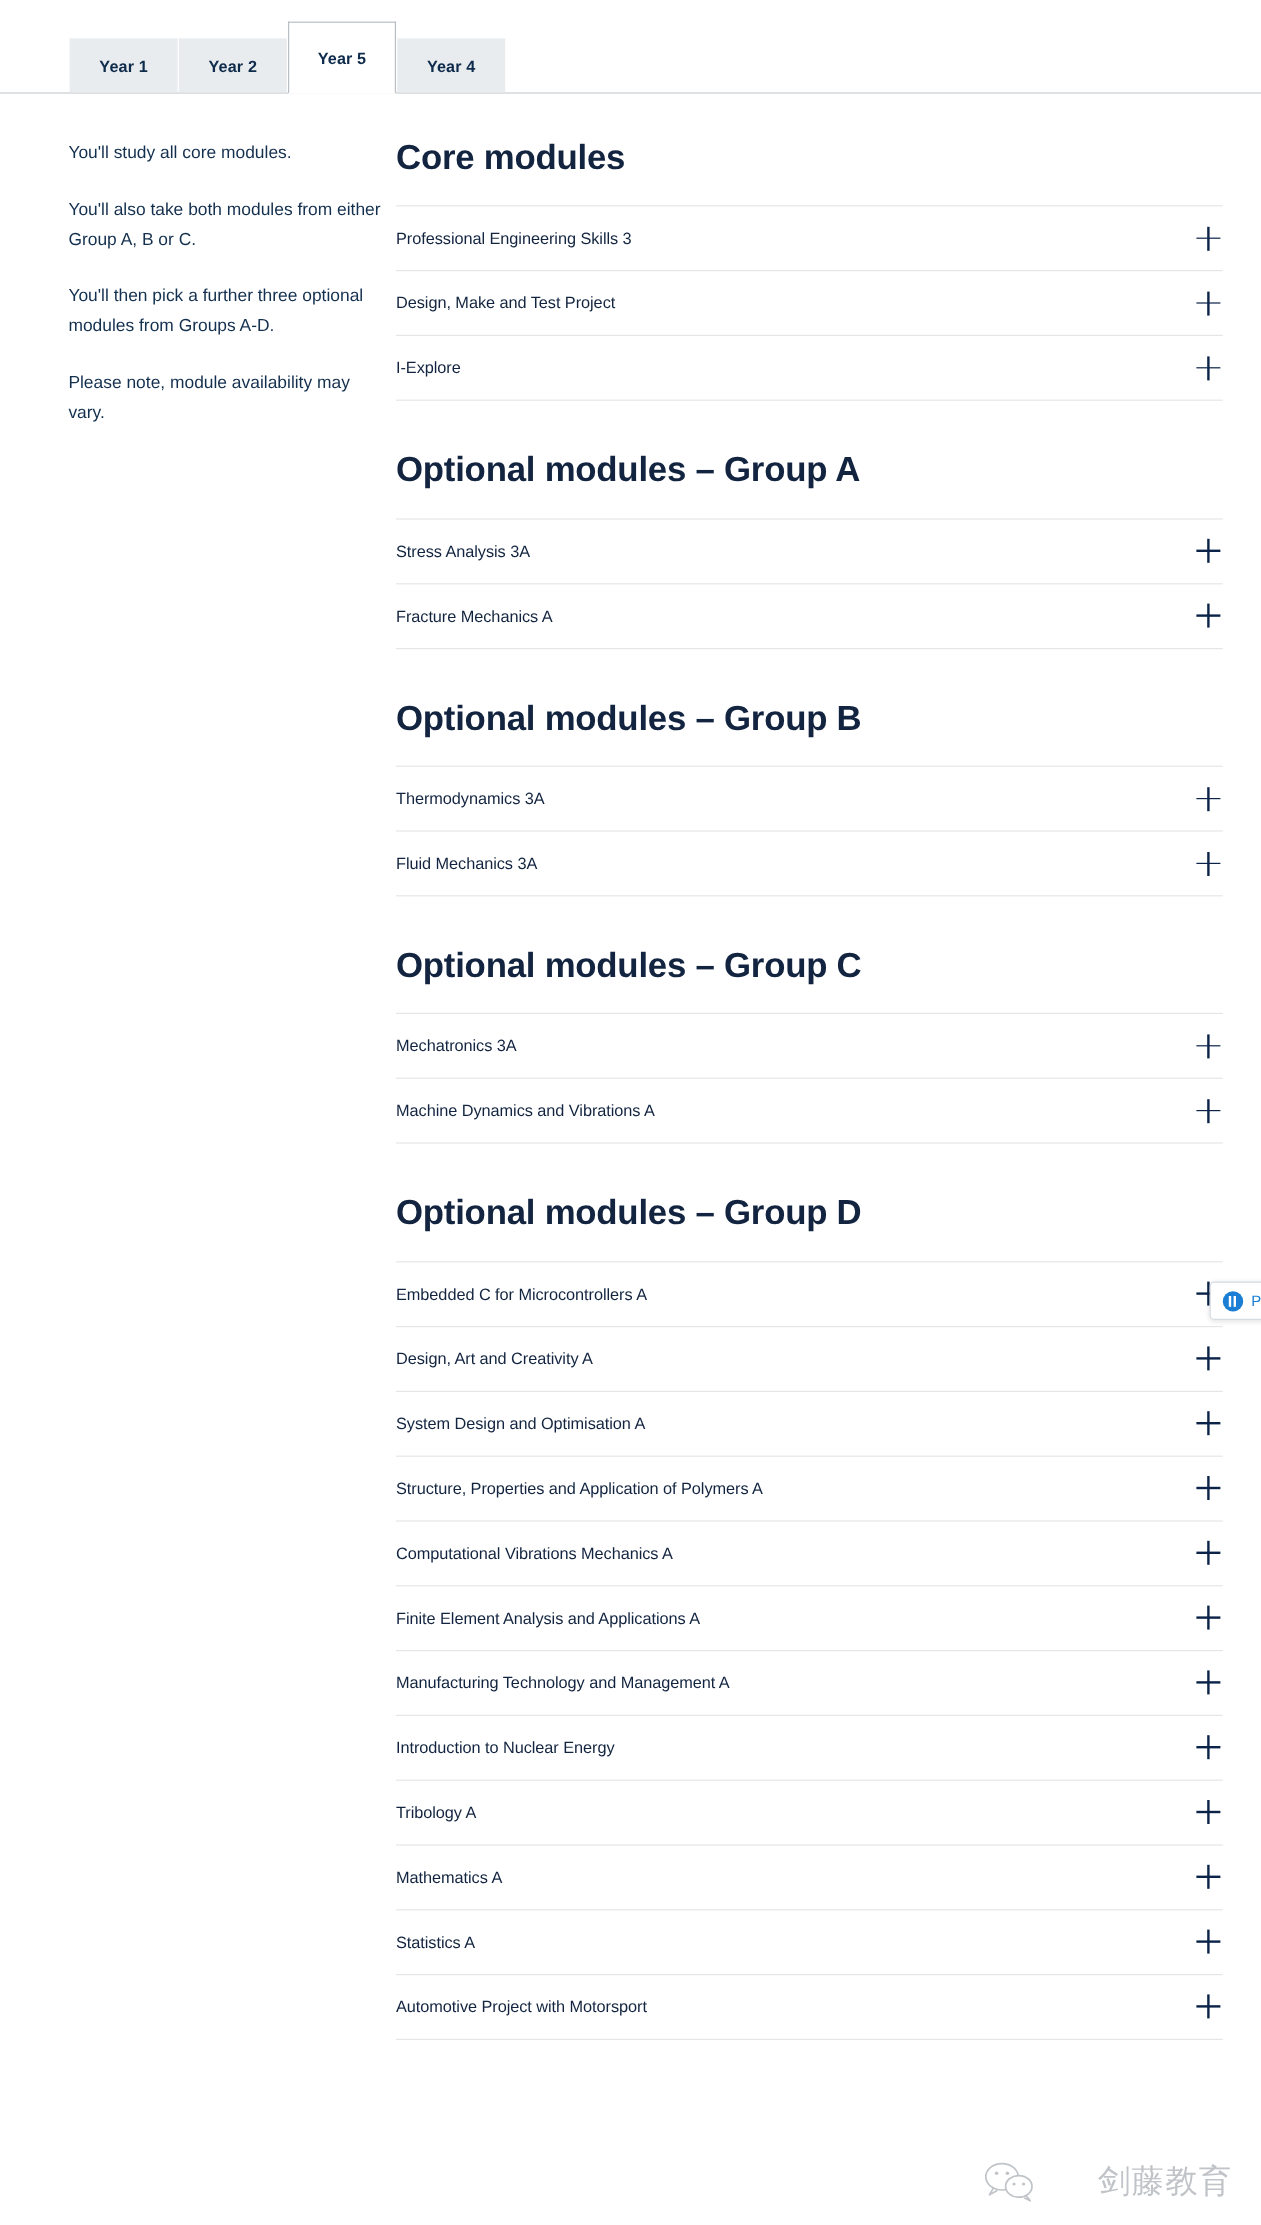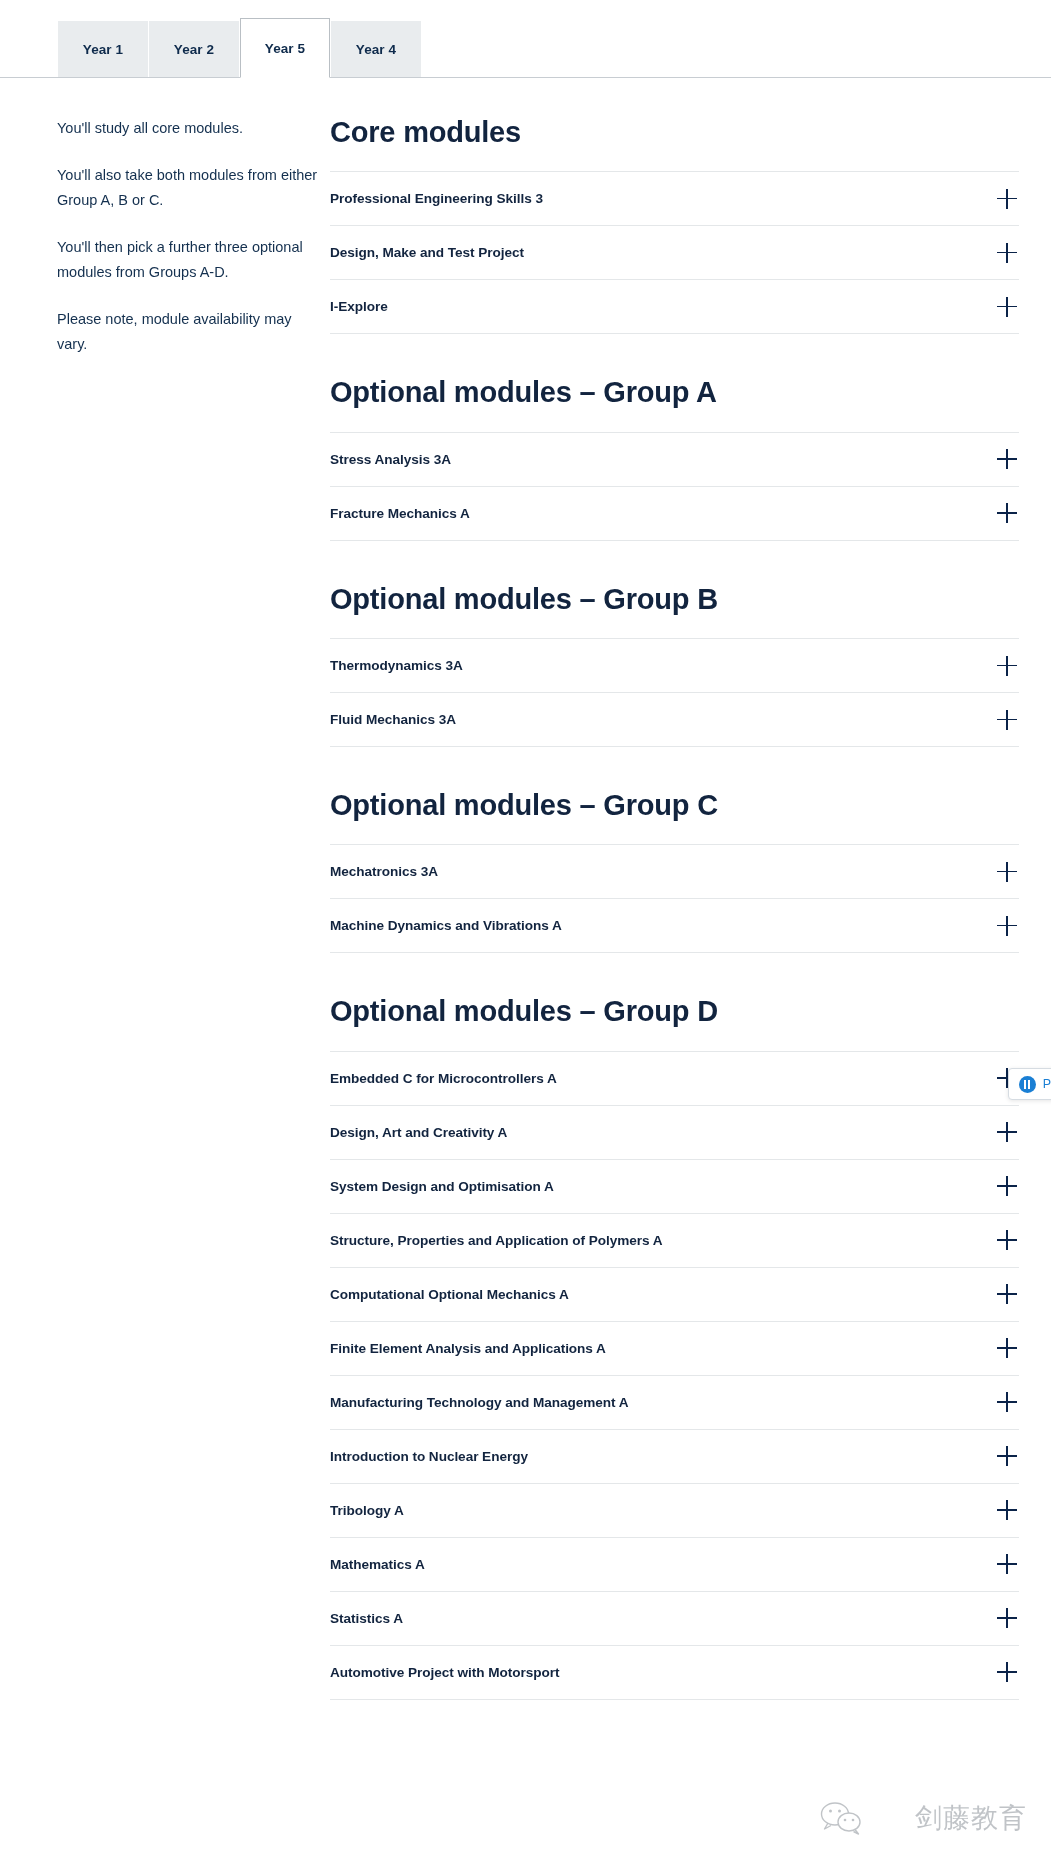--- a/index.html
+++ b/index.html
@@ -21,21 +21,21 @@
     position: relative;
     height: 78px;
     border-bottom: 1px solid #c8cdd2;
     box-sizing: border-box;
     padding-left: 58px;
     display: flex;
     align-items: flex-end;
   }
   .tab {
     width: 90px;
-    height: 56px;
+    height: 45px;
     margin-right: 1px;
     background: #e9ecee;
     border: 1px solid transparent;
     border-bottom: none;
     box-sizing: border-box;
     display: flex;
     align-items: center;
     justify-content: center;
     font-size: 13.5px;
     font-weight: bold;
@@ -96,21 +96,21 @@
     border-bottom: 1px solid #e4e7e9;
     height: 53px;
     display: flex;
     align-items: center;
     justify-content: space-between;
     cursor: pointer;
     padding-right: 2px;
   }
   .module-name {
     font-size: 13.6px;
-    font-weight: bold;
+    font-weight: normal;
     color: #12243f;
     letter-spacing: -0.05px;
   }
   .plus-icon {
     width: 20px;
     height: 20px;
     flex: 0 0 20px;
     position: relative;
     cursor: pointer;
   }
@@ -286,21 +286,21 @@
         </div>
         <div class="module-row">
           <span class="module-name">System Design and Optimisation A</span>
           <span class="plus-icon"></span>
         </div>
         <div class="module-row">
           <span class="module-name">Structure, Properties and Application of Polymers A</span>
           <span class="plus-icon"></span>
         </div>
         <div class="module-row">
-          <span class="module-name">Computational Optional Mechanics A</span>
+          <span class="module-name">Computational Vibrations Mechanics A</span>
           <span class="plus-icon"></span>
         </div>
         <div class="module-row">
           <span class="module-name">Finite Element Analysis and Applications A</span>
           <span class="plus-icon"></span>
         </div>
         <div class="module-row">
           <span class="module-name">Manufacturing Technology and Management A</span>
           <span class="plus-icon"></span>
         </div>

